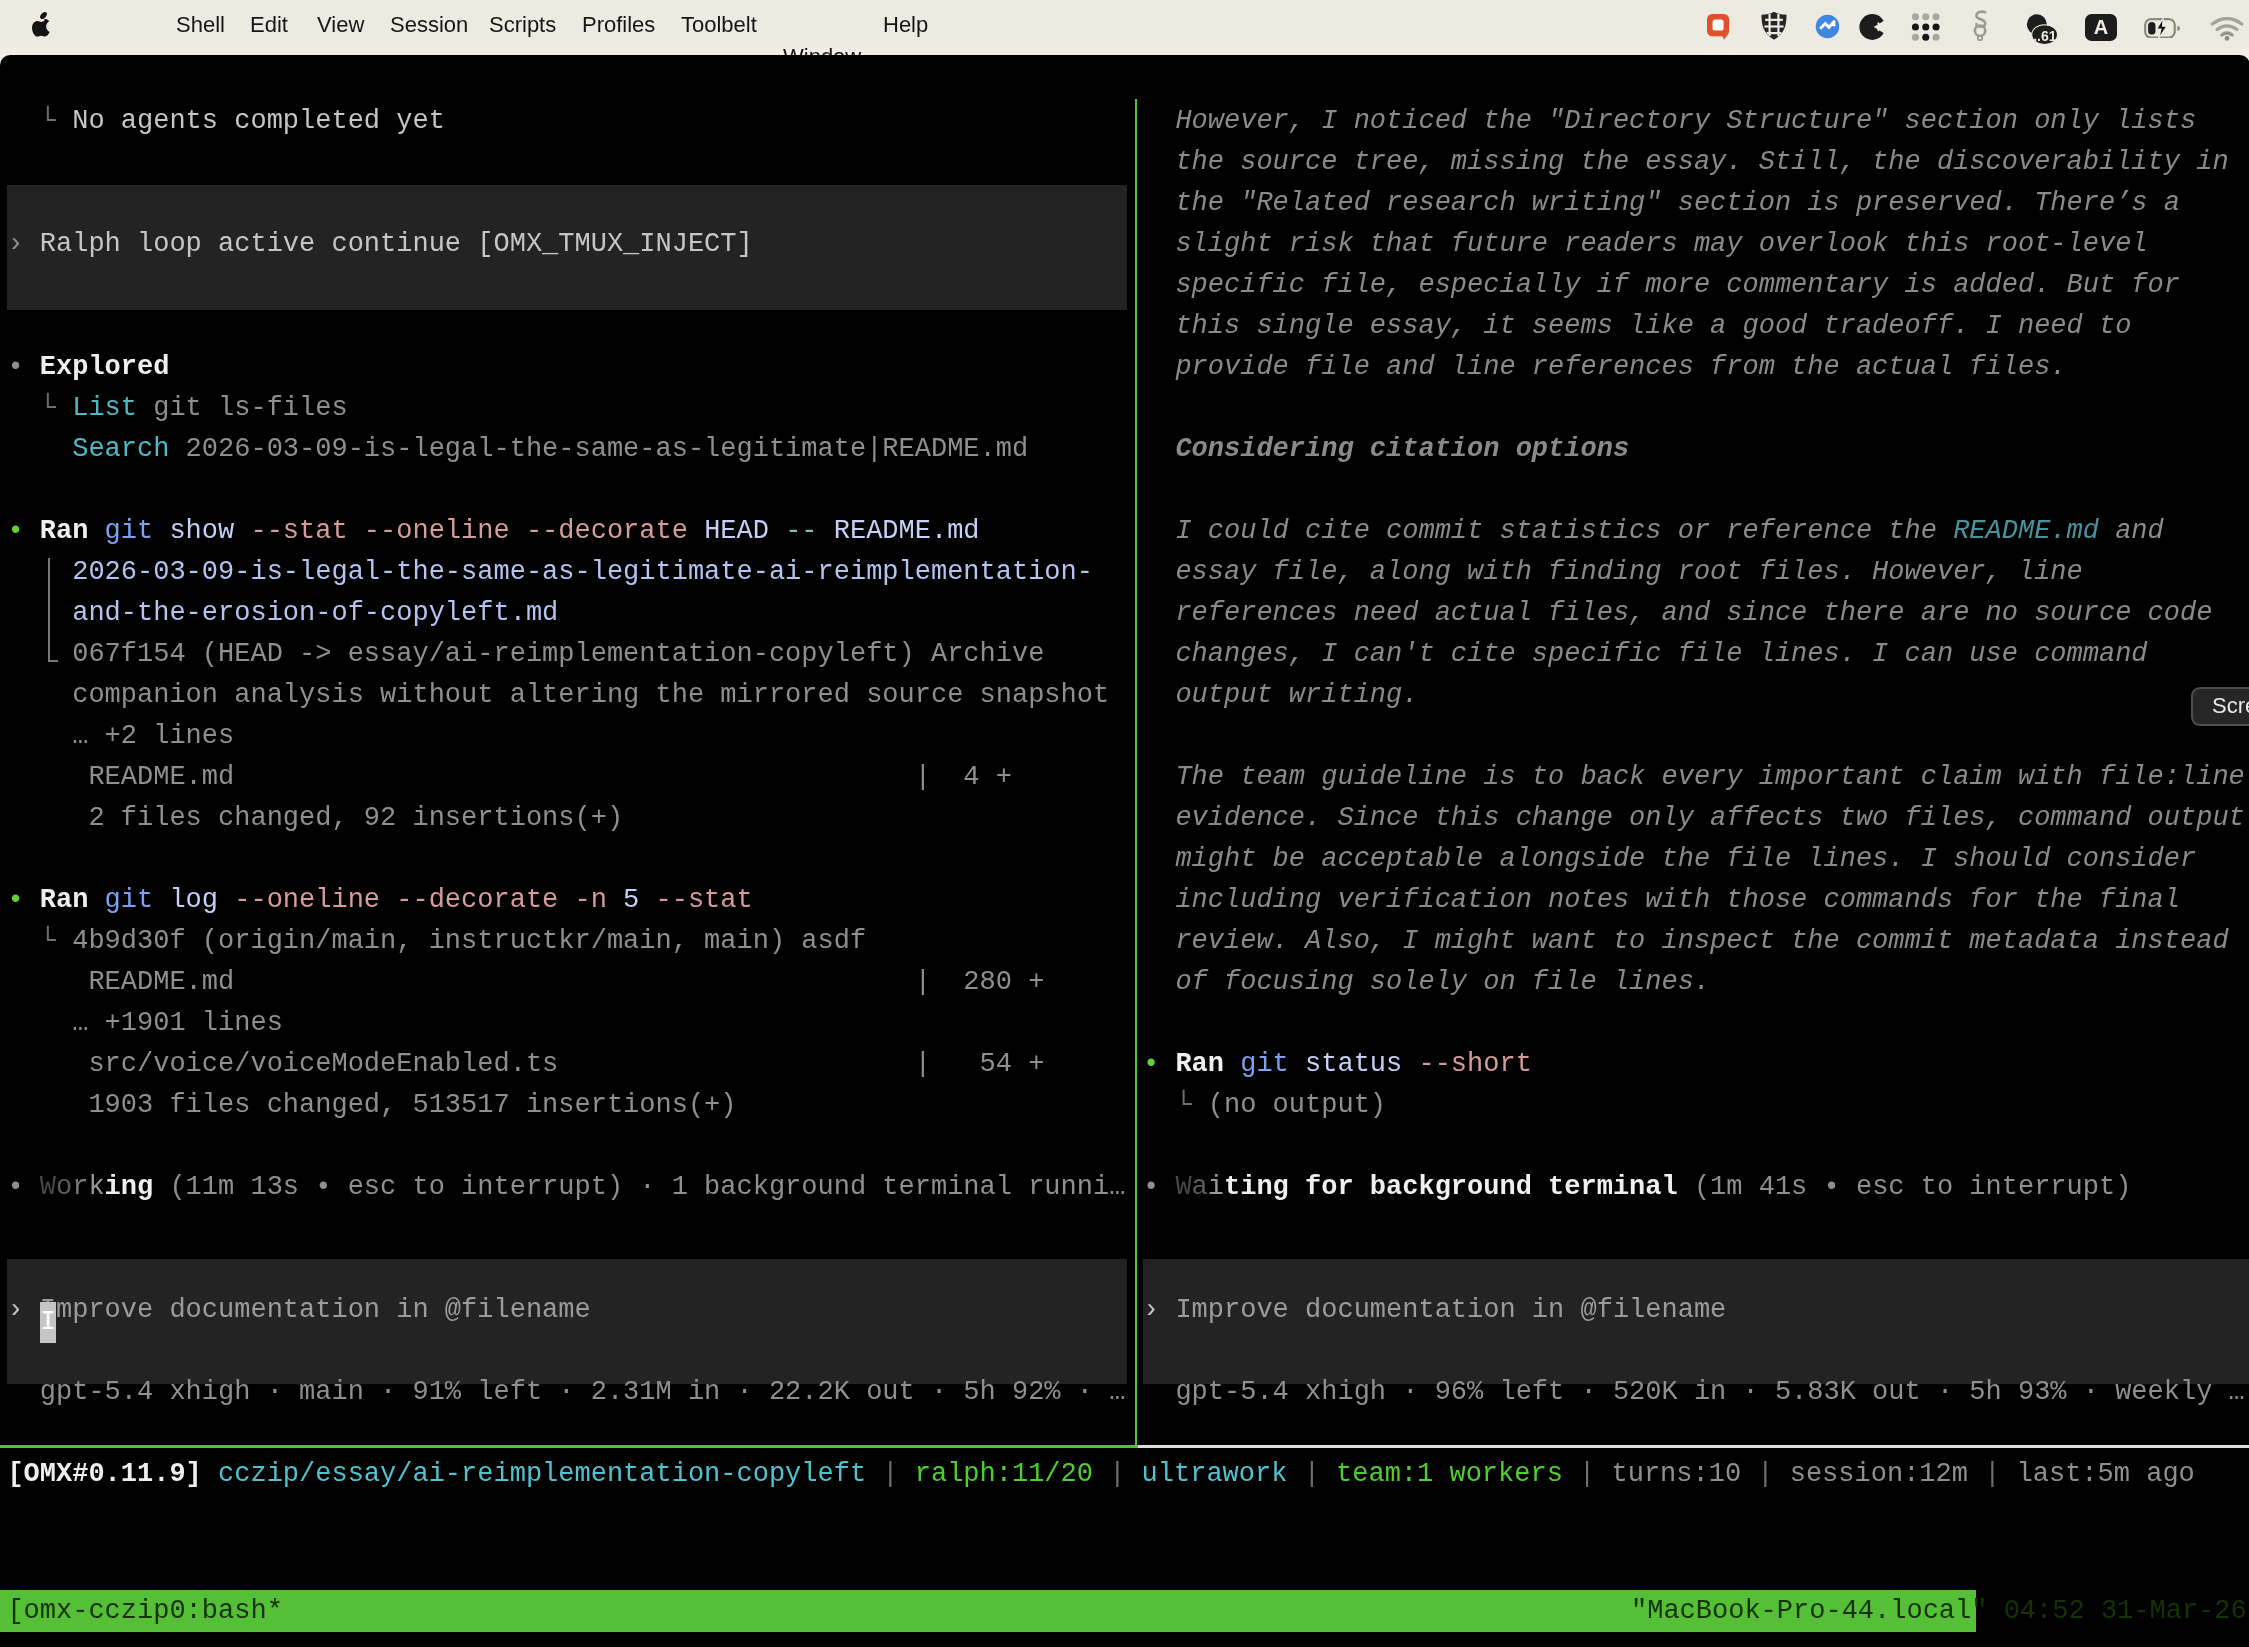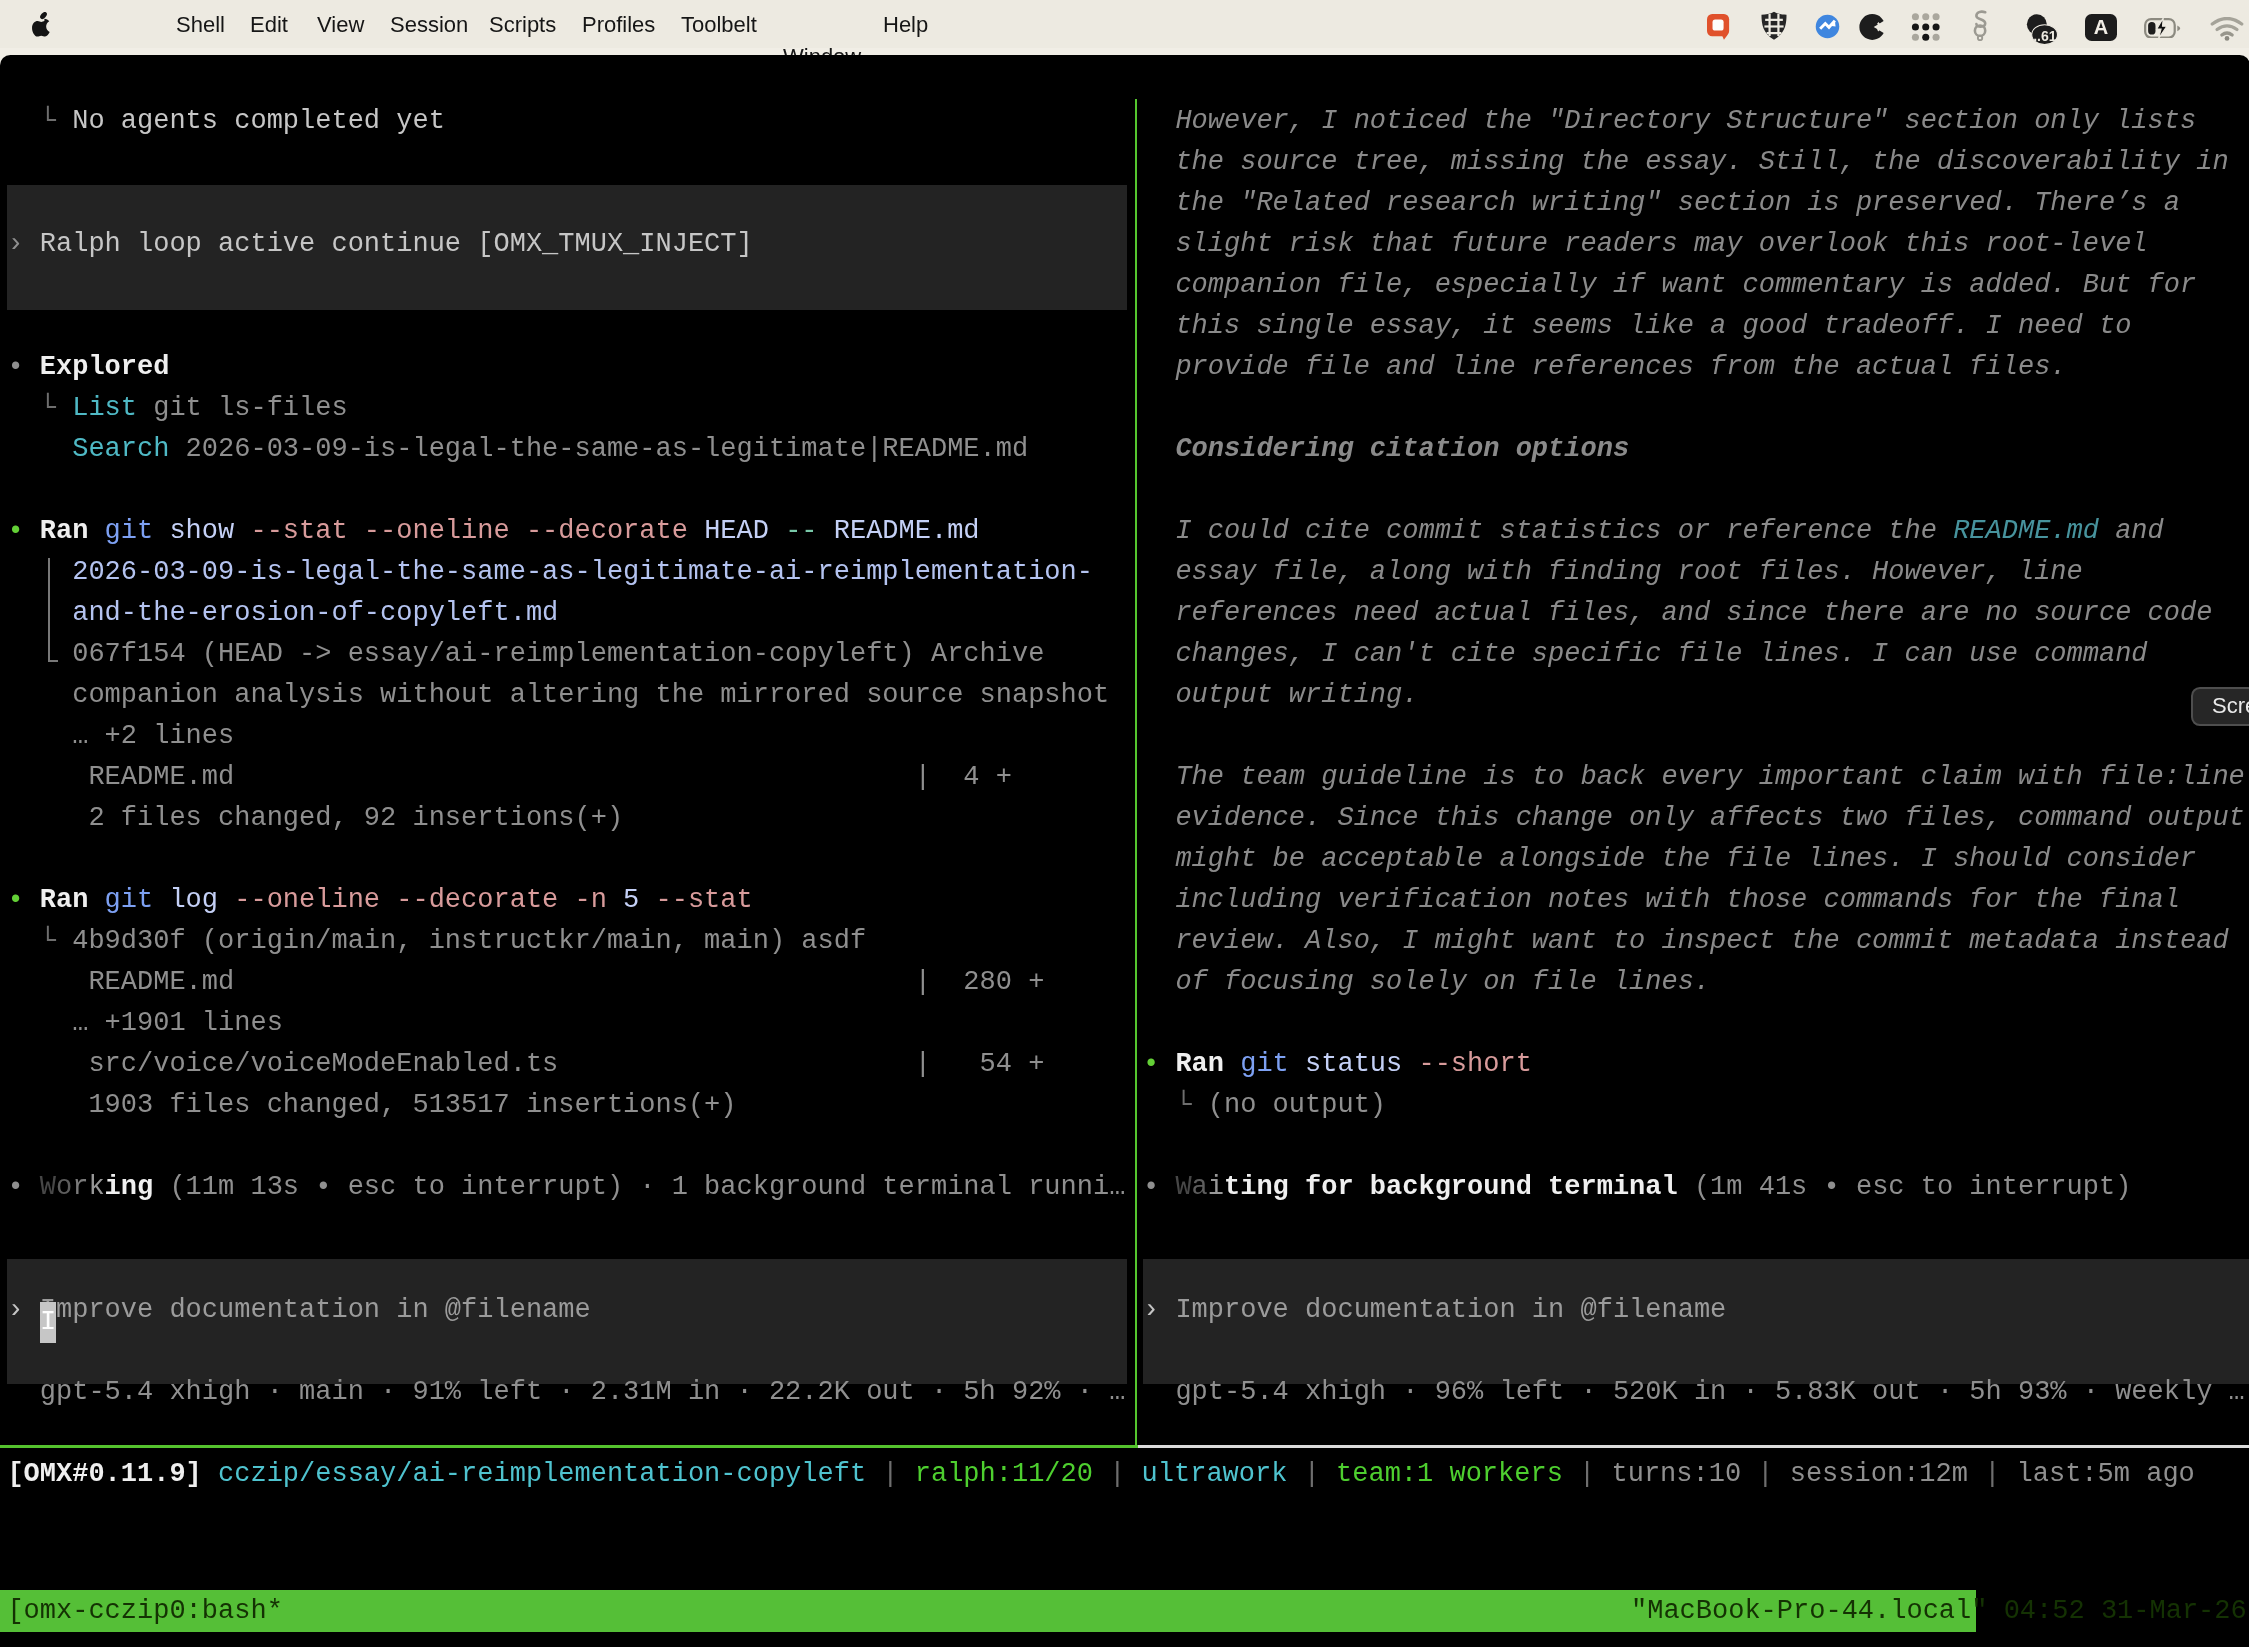--- a/index.html
+++ b/index.html
@@ -162,21 +162,21 @@
 
 <span style="color:#c4c4c4">›</span> <span class="ig">Improve documentation in @filename</span>
 
   gpt-5.4 xhigh · main · 91% left · 2.31M in · 22.2K out · 5h 92% · …
 
 <span class="b wh">[OMX#0.11.9]</span> <span class="sc">cczip/essay/ai-reimplementation-copyleft</span> <span class="dg">|</span> <span class="sg">ralph:11/20</span> <span class="dg">|</span> <span class="sc">ultrawork</span> <span class="dg">|</span> <span class="sg">team:1 workers</span> <span class="dg">|</span> turns:10 <span class="dg">|</span> session:12m <span class="dg">|</span> last:5m ago</pre>
     <pre id="rp" style="left:1143px;top:2.2px;">  <span class="it">However, I noticed the "Directory Structure" section only lists</span>
   <span class="it">the source tree, missing the essay. Still, the discoverability in</span>
   <span class="it">the "Related research writing" section is preserved. There’s a</span>
   <span class="it">slight risk that future readers may overlook this root-level</span>
-  <span class="it">companion file, especially if want commentary is added. But for</span>
+  <span class="it">specific file, especially if more commentary is added. But for</span>
   <span class="it">this single essay, it seems like a good tradeoff. I need to</span>
   <span class="it">provide file and line references from the actual files.</span>
 
   <span class="it b">Considering citation options</span>
 
   <span class="it">I could cite commit statistics or reference the </span><span class="itl">README.md</span><span class="it"> and</span>
   <span class="it">essay file, along with finding root files. However, line</span>
   <span class="it">references need actual files, and since there are no source code</span>
   <span class="it">changes, I can't cite specific file lines. I can use command</span>
   <span class="it">output writing.</span>

